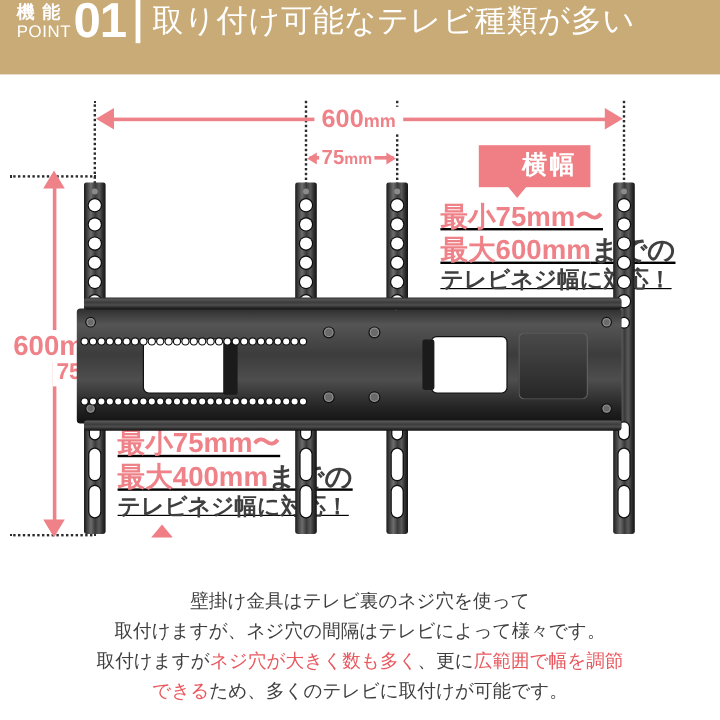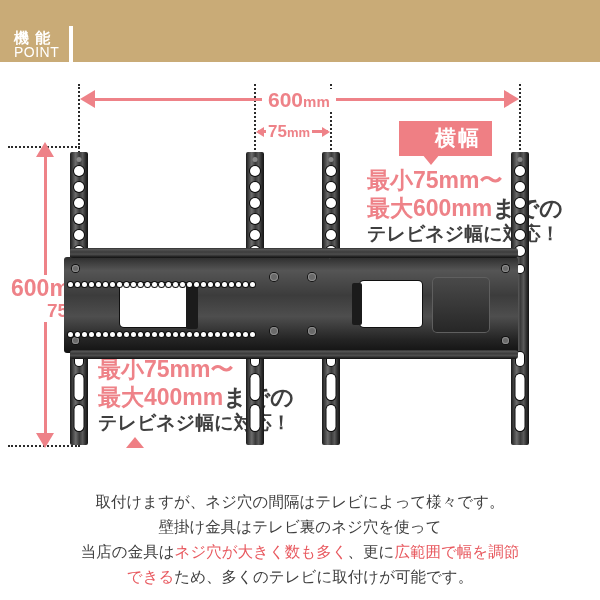--- a/index.html
+++ b/index.html
@@ -15,21 +15,21 @@
     position: relative;
   }
 
   
   .header {
     position: absolute;
     left: 0; top: 0;
     width: 600px; height: 62px;
     background: #c9ab77;
     display: flex;
-    align-items: flex-end;
+    align-items: flex-start;
     box-sizing: border-box;
     padding-left: 14px;
   }
   .point-block {
     display: flex;
     align-items: flex-end;
     color: #ffffff;
     flex: 0 0 auto;
   }
   .point-kanji-wrap {
@@ -186,20 +186,21 @@
     border-right: 9px solid transparent;
   }
   .badge-tail-down { border-top: 11px solid #ef7f84; }
   .badge-tail-up   { border-bottom: 11px solid #ef7f84; }
 
   
   .callout {
     position: absolute;
     line-height: 1.22;
     white-space: nowrap;
+    text-decoration: underline;
   }
   .callout .ln { display: block; }
   .c-pink { color: #ee8288; font-weight: 700; }
   .c-dark { color: #3f3f3f; font-weight: 700; }
   .big { font-size: 23px; }
   .sm  { font-size: 19px; }
 
   
   .rail {
     position: absolute;
@@ -298,22 +299,24 @@
 </style>
 </head>
 <body>
 
 <div class="header">
   <div class="point-block">
     <div class="point-kanji-wrap">
       <span class="point-kanji">機 能</span>
       <span class="point-word">POINT</span>
     </div>
+    <span class="point-num">01</span>
   </div>
   <div class="header-divider"></div>
+  <div class="header-title">取り付け可能なテレビ種類が多い</div>
 </div>
 
 <div class="stage">
 
   <div class="vguide" style="left:78px;  top:22px;  height:348px;"></div>
   <div class="vguide" style="left:254px; top:22px;  height:78px;"></div>
   <div class="vguide" style="left:330px; top:22px;  height:78px;"></div>
   <div class="vguide" style="left:519px; top:22px;  height:78px;"></div>
 
   <div class="hguide" style="left:8px; top:84px;  width:72px;"></div>
@@ -502,17 +505,17 @@
     <div class="bolt" style="left:172px; top:80px; width:7px; height:7px;"></div>
   </div>
 
   <div class="arm" style="left:70px; top:186px; width:448px; height:10px;"></div>
 
   <div class="arm" style="left:70px; top:288px; width:448px; height:9px;"></div>
 
 </div>
 
 <div class="footer">
+  <p>壁掛け金具はテレビ裏のネジ穴を使って</p>
   <p>取付けますが、ネジ穴の間隔はテレビによって様々です。</p>
-  <p>壁掛け金具はテレビ裏のネジ穴を使って</p>
-  <p><span>当店の金具は</span><span class="hl">ネジ穴が大きく数も多く</span><span>、更に</span><span class="hl">広範囲で幅を調節</span></p>
+  <p><span>取付けますが</span><span class="hl">ネジ穴が大きく数も多く</span><span>、更に</span><span class="hl">広範囲で幅を調節</span></p>
   <p><span class="hl">できる</span><span>ため、多くのテレビに取付けが可能です。</span></p>
 </div>
 
 </body></html>

